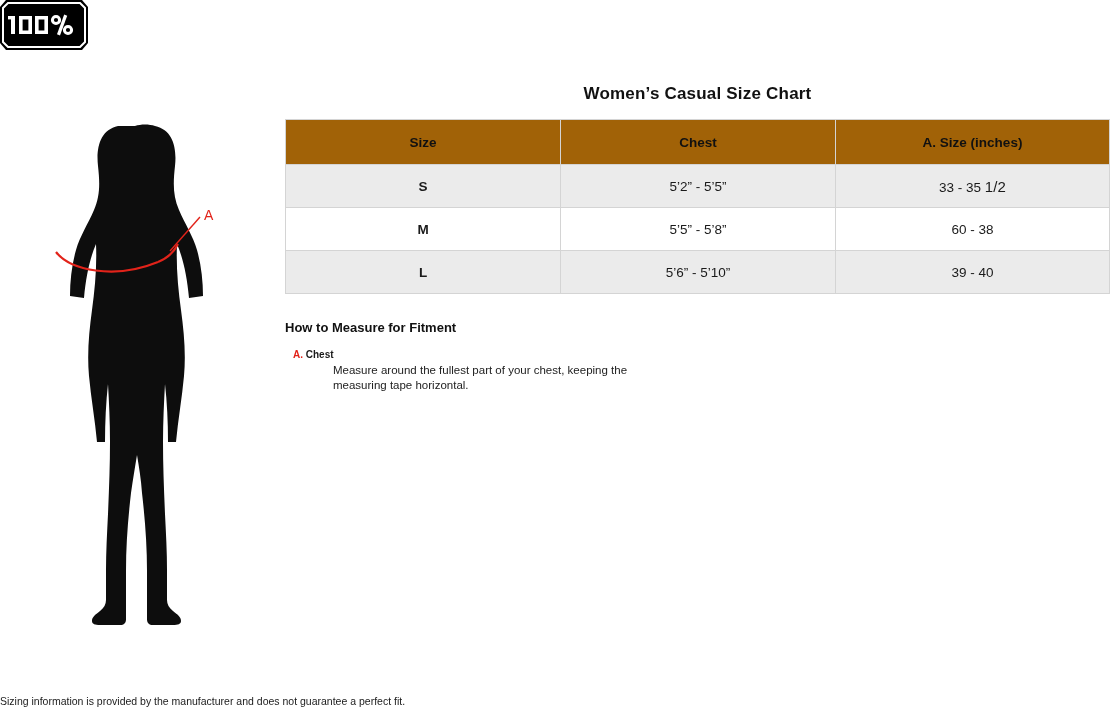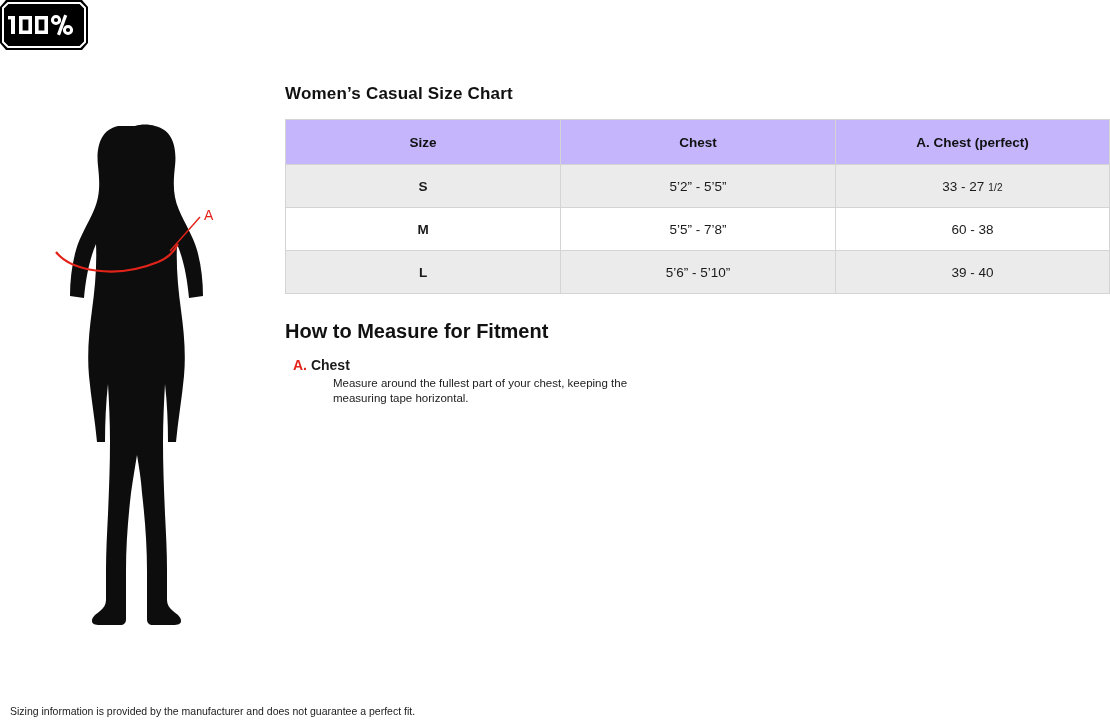--- a/index.html
+++ b/index.html
@@ -41,37 +41,38 @@
     top: 84px;
     width: 825px;
   }
 
   .chart-title {
     font-size: 17px;
     font-weight: bold;
     letter-spacing: 0.2px;
     margin: 0 0 15px 0;
     color: #111111;
+    text-align: center;
   }
 
   table.size-table {
     border-collapse: collapse;
     width: 824px;
     table-layout: fixed;
   }
   table.size-table th,
   table.size-table td {
     border: 1px solid #d4d4d4;
     height: 40px;
     text-align: center;
     vertical-align: middle;
     font-size: 13.5px;
   }
   table.size-table thead th {
-    background: #c4b5fd;
+    background: #a16207;
     font-weight: bold;
     color: #111111;
     height: 42px;
   }
   table.size-table tbody tr.odd td {
     background: #ebebeb;
   }
   table.size-table tbody tr.even td {
     background: #ffffff;
   }
@@ -80,38 +81,38 @@
   }
   table.size-table tbody td.height-cell,
   table.size-table tbody td.chest-cell {
     font-weight: normal;
   }
   .col-size { width: 275px; }
   .col-height { width: 275px; }
   .col-chest { width: 274px; }
 
   .frac {
-    font-size: 10px;
+    font-size: 15px;
     vertical-align: baseline;
     letter-spacing: 0.2px;
   }
 
   
   .howto-title {
-    font-size: 20px;
+    font-size: 13px;
     font-weight: bold;
     margin: 26px 0 14px 0;
     color: #111111;
   }
   .measure-item {
     margin-left: 8px;
     max-width: 380px;
   }
   .measure-head {
-    font-size: 14px;
+    font-size: 10px;
     font-weight: bold;
     margin-bottom: 3px;
   }
   .measure-letter {
     color: #e2231a;
     font-weight: bold;
   }
   .measure-desc {
     font-size: 11.5px;
     line-height: 1.32;
@@ -123,21 +124,21 @@
   
   .footer {
     position: absolute;
     left: 0;
     top: 694px;
     width: 1100px;
     font-size: 10.5px;
     line-height: 1.35;
     color: #1a1a1a;
   }
-  .footer div { margin: 10px; }
+  .footer div { margin: 0; }
 </style>
 </head>
 <body>
 
 <div class="logo">
   <svg width="88" height="50" viewBox="0 0 88 50" xmlns="http://www.w3.org/2000/svg">
     <path d="M6 0 H82 L88 7 V43 L82 50 H6 L0 43 V7 Z" fill="#000000"></path>
     <path d="M8 3 H80 L85 8 V42 L80 47 H8 L3 42 V8 Z" fill="none" stroke="#ffffff" stroke-width="2"></path>
     <g fill="#ffffff">
       <rect x="11" y="16" width="4" height="18"></rect>
@@ -176,32 +177,32 @@
   <table class="size-table">
     <colgroup>
       <col class="col-size">
         <col class="col-height">
         <col class="col-chest">
     </colgroup>
     <thead>
       <tr>
         <th>Size</th>
         <th>Chest</th>
-        <th>A. Chest (perfect)</th>
+        <th>A. Size (inches)</th>
       </tr>
     </thead>
     <tbody>
       <tr class="odd">
         <td class="size-cell">S</td>
         <td class="height-cell">5’2” - 5’5”</td>
-        <td class="chest-cell"><span>33 - 27</span> <span class="frac">1/2</span></td>
+        <td class="chest-cell"><span>33 - 35</span> <span class="frac">1/2</span></td>
       </tr>
       <tr class="even">
         <td class="size-cell">M</td>
-        <td class="height-cell">5’5” - 7’8”</td>
+        <td class="height-cell">5’5” - 5’8”</td>
         <td class="chest-cell">60 - 38</td>
       </tr>
       <tr class="odd">
         <td class="size-cell">L</td>
         <td class="height-cell">5’6” - 5’10”</td>
         <td class="chest-cell">39 - 40</td>
       </tr>
     </tbody>
   </table>
 

